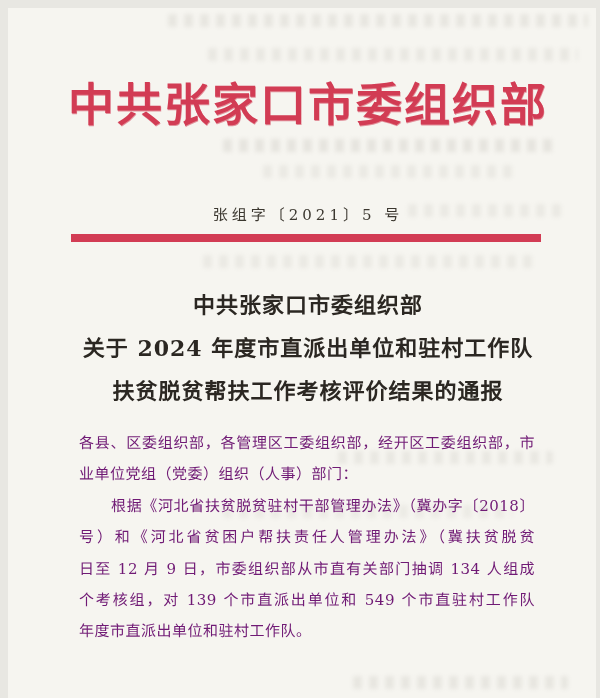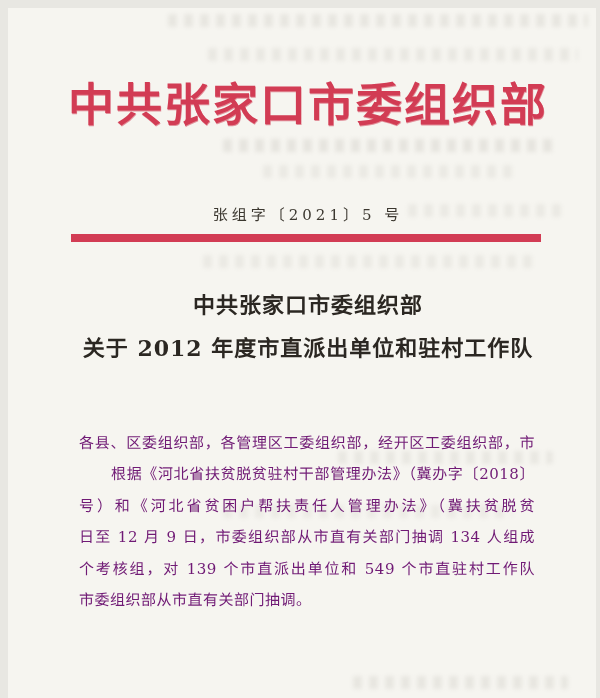--- a/index.html
+++ b/index.html
@@ -118,25 +118,27 @@
   <div class="ghost" style="top:668px; left:345px; width:215px; opacity:.45;"></div>
 
   <div class="masthead">中共张家口市委组织部</div>
 
   <div class="docnum">张组字〔2021〕5 号</div>
 
   <div class="rule"></div>
 
   <div class="doctitle">
     <div class="t-line">中共张家口市委组织部</div>
-    <div class="t-line">关于 2012 年度市直派出单位和驻村工作队</div>
+    <div class="t-line">关于 2024 年度市直派出单位和驻村工作队</div>
+    <div class="t-line">扶贫脱贫帮扶工作考核评价结果的通报</div>
   </div>
 
   <div class="bodytext">
     <div class="b-line just">各县、区委组织部，各管理区工委组织部，经开区工委组织部，市委</div>
+    <div class="b-line endline">业单位党组（党委）组织（人事）部门：</div>
     <div class="b-line just indent">根据《河北省扶贫脱贫驻村干部管理办法》（冀办字〔2018〕50</div>
     <div class="b-line just">号）和《河北省贫困户帮扶责任人管理办法》（冀扶贫脱贫〔2018〕24</div>
     <div class="b-line just">日至 12 月 9 日，市委组织部从市直有关部门抽调 134 人组成 12</div>
     <div class="b-line just">个考核组，对 139 个市直派出单位和 549 个市直驻村工作队 2020</div>
-    <div class="b-line endline">市委组织部从市直有关部门抽调。</div>
+    <div class="b-line endline">年度市直派出单位和驻村工作队。</div>
   </div>
 
 </div>
 
 </body></html>

